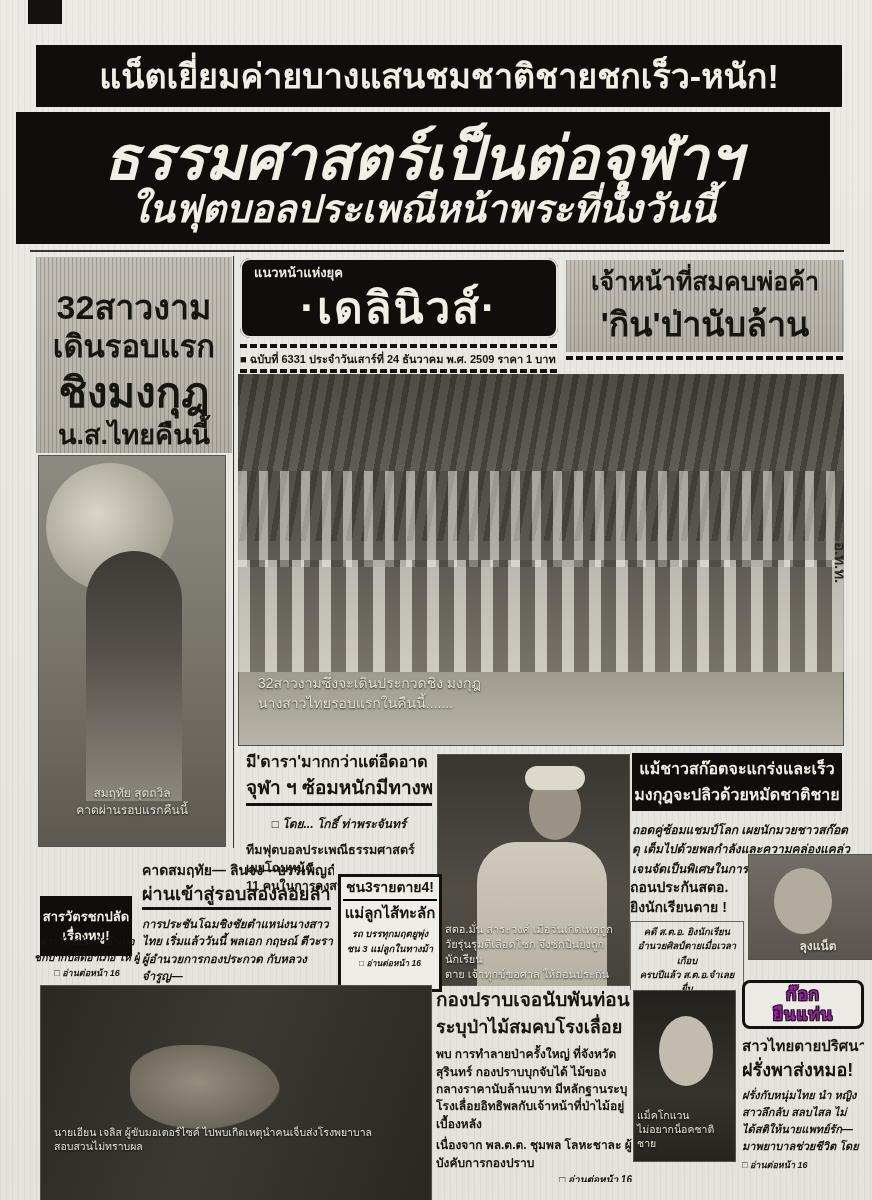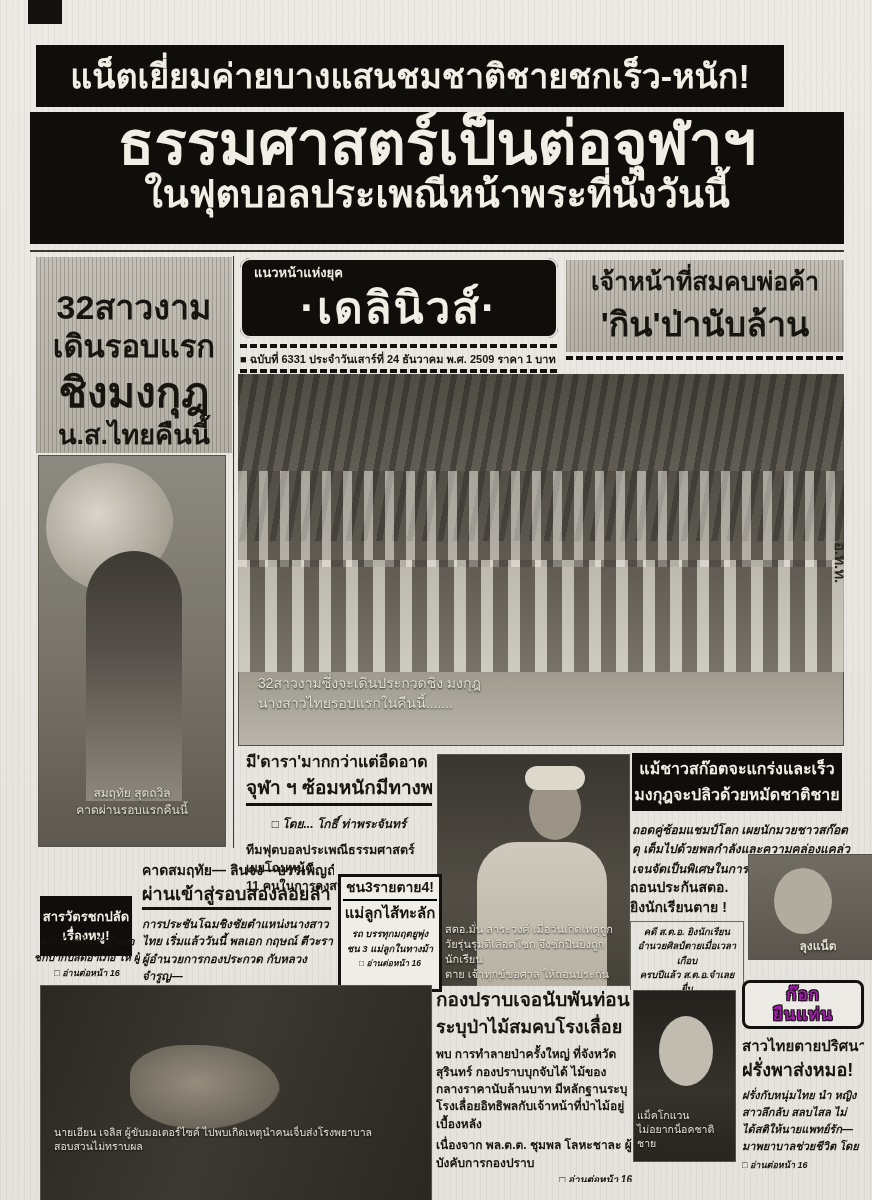--- a/index.html
+++ b/index.html
@@ -38,25 +38,25 @@
     text-shadow:-1px -1px 0 #14120e,1px -1px 0 #14120e,-1px 1px 0 #14120e,1px 1px 0 #14120e;
   }
 </style>
 </head>
 <body>
 
 <div id="paper">
 
   <div class="abs" style="left:28px;top:0;width:34px;height:24px;background:#14120e;"></div>
 
-  <div class="abs blackbox clip center" style="left:36px;top:45px;width:748px;height:62px;">
+  <div class="abs blackbox clip center" style="left:36px;top:45px;width:806px;height:62px;">
     <div class="headline" style="font-size:34px;line-height:62px;white-space:nowrap;">แน็ตเยี่ยมค่ายบางแสนชมชาติชายชกเร็ว-หนัก!</div>
   </div>
 
-  <div class="abs blackbox clip center" style="left:30px;top:112px;width:814px;height:132px;display:flex;flex-direction:column;justify-content:flex-start;">
+  <div class="abs blackbox clip center" style="left:16px;top:112px;width:814px;height:132px;display:flex;flex-direction:column;justify-content:center;font-style:italic;">
     <div class="headline" style="font-size:60px;line-height:1.05;white-space:nowrap;">ธรรมศาสตร์เป็นต่อจุฬาฯ</div>
     <div class="headline" style="font-size:38px;line-height:1.05;white-space:nowrap;">ในฟุตบอลประเพณีหน้าพระที่นั่งวันนี้</div>
   </div>
 
   <div class="abs hairline" style="left:30px;top:250px;width:814px;height:2px;"></div>
 
   <div class="abs texture clip center" style="left:36px;top:257px;width:196px;height:196px;display:flex;flex-direction:column;justify-content:flex-end;">
     <div class="headline" style="font-size:34px;">32สาวงาม</div>
     <div class="headline" style="font-size:31px;">เดินรอบแรก</div>
     <div class="headline" style="font-size:42px;">ชิงมงกุฎ</div>

